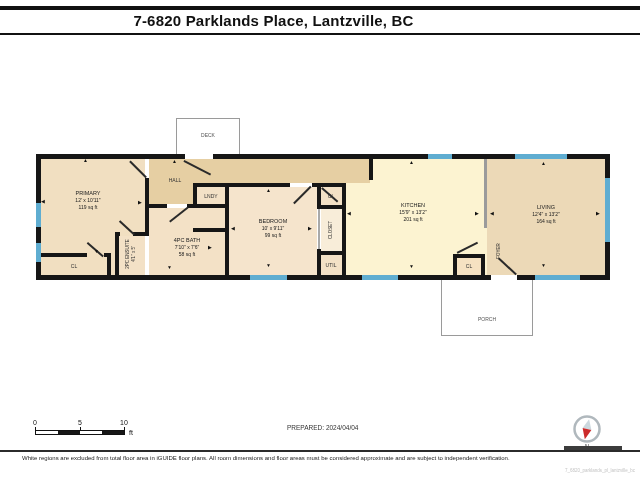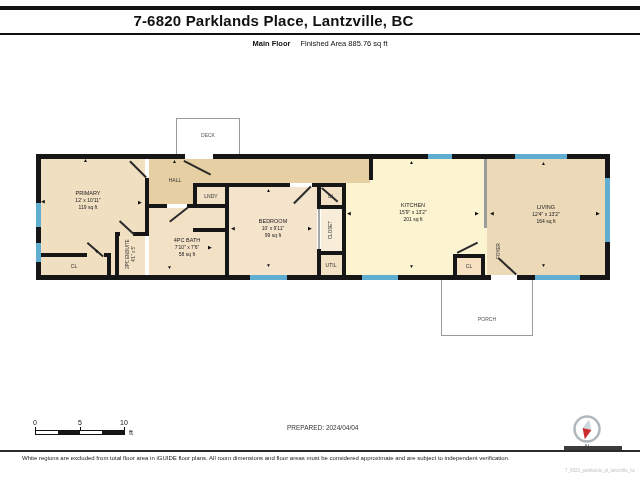--- a/index.html
+++ b/index.html
@@ -37,24 +37,20 @@
   #north-label{position:absolute;left:572px;top:443px;width:30px;text-align:center;font-size:5.5px;color:#333;}
 </style>
 </head>
 <body>
 
 <div id="page">
 
   <div class="abs" style="left:0;top:6px;width:640px;height:4px;background:#111;"></div>
   <div id="title">7-6820 Parklands Place, Lantzville, BC</div>
   <div class="abs" style="left:0;top:33px;width:640px;height:2px;background:#111;"></div>
-  <div id="subtitle">
-    <span style="font-weight:bold;">Main Floor</span>
-    <span>Finished Area 885.76 sq ft</span>
-  </div>
 
   <div class="abs" style="left:36px;top:154px;width:574px;height:126px;">
 
     <div class="fillr" style="left:5px;top:5px;width:104px;height:116px;background:#f1dfc1;"></div>
     <div class="fillr" style="left:113px;top:5px;width:221px;height:24px;background:#e6cfa3;"></div>
     <div class="fillr" style="left:113px;top:29px;width:44px;height:21px;background:#e6cfa3;"></div>
     <div class="fillr" style="left:161px;top:33px;width:28px;height:17px;background:#f3e1c6;"></div>
     <div class="fillr" style="left:113px;top:54px;width:76px;height:67px;background:#f3e1c6;"></div>
     <div class="fillr" style="left:83px;top:82px;width:26px;height:39px;background:#f3e1c6;"></div>
     <div class="fillr" style="left:193px;top:33px;width:88px;height:88px;background:#f5e4cc;"></div>

